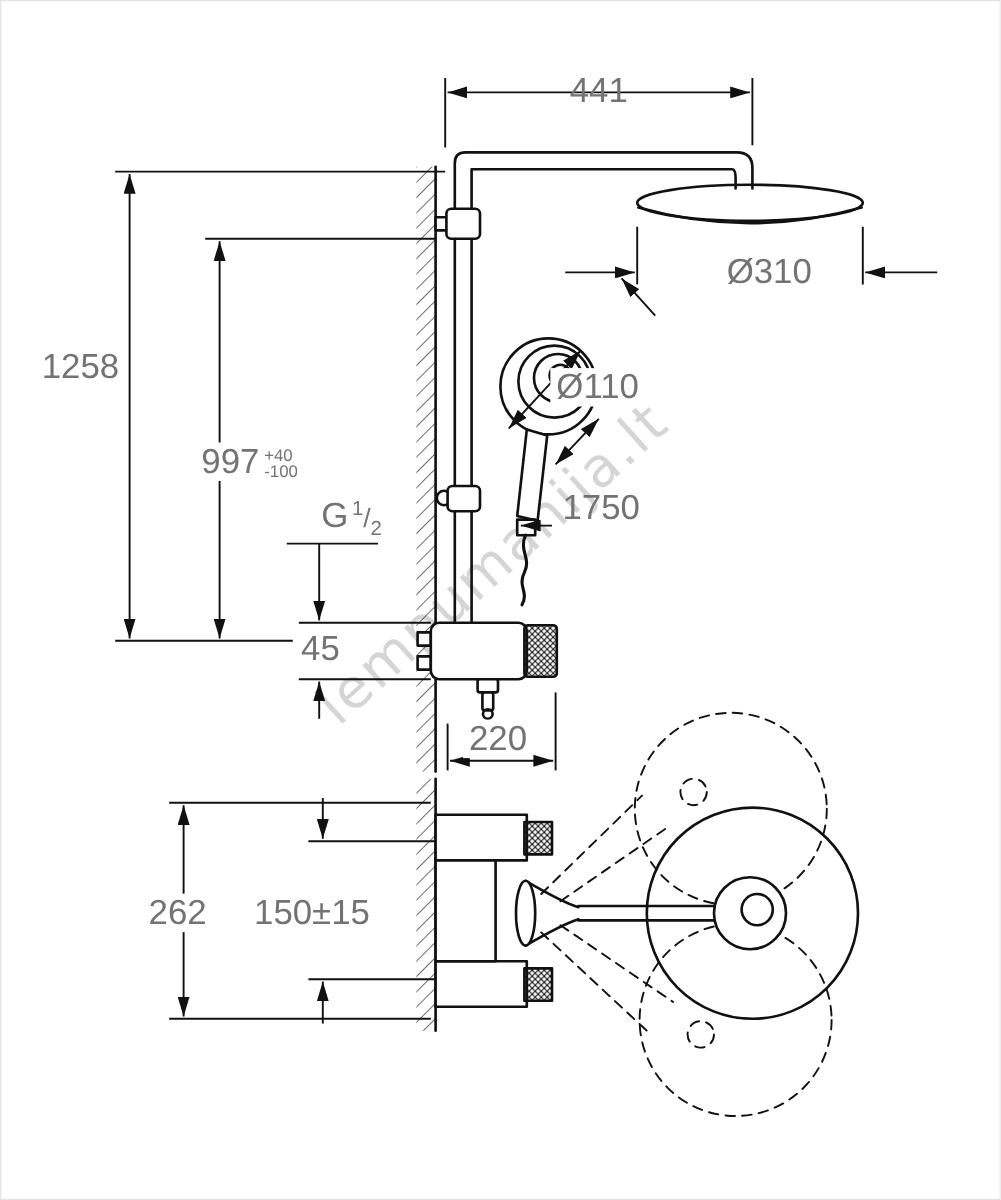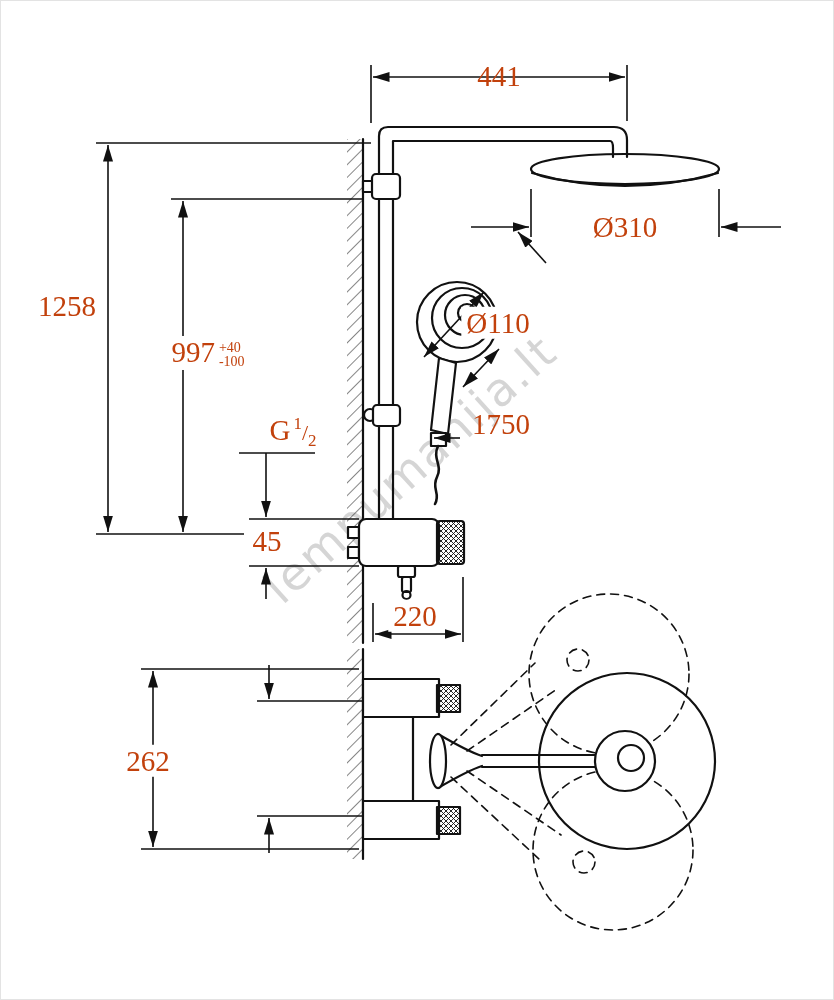--- a/index.html
+++ b/index.html
@@ -1,21 +1,21 @@
 <!DOCTYPE html>
 <html><head>
 <meta charset="utf-8">
 <style>
   html,body{margin:0;padding:0;background:#fff;}
   #page{position:relative;width:834px;height:1000px;background:#ffffff;
         border:1px solid #e3e3e3;box-sizing:border-box;overflow:hidden;
         font-family:"DejaVu Sans",sans-serif;}
   #drawing{position:absolute;left:0;top:0;z-index:1;}
   .lbl{position:absolute;transform:translate(-50%,-50%);
-       font-family:Liberation Serif, serif;font-size:29px;color:#c2410c;
+       font-family:Liberation Sans, sans-serif;font-size:29px;color:#737373;
        background:#fff;padding:0 5px;line-height:1.12;white-space:nowrap;z-index:3;}
   .lbl.nobg{background:transparent;}
   .tol{display:inline-flex;flex-direction:column;font-size:14px;line-height:1.05;
        margin-left:4px;vertical-align:middle;text-align:left;}
   .g-sup{font-size:17px;vertical-align:super;margin-left:3px;}
   .g-sub{font-size:17px;vertical-align:sub;}
   .g-slash{font-size:22px;}
 </style>
 </head>
 <body>
@@ -175,33 +175,34 @@
     <g>
       <line x1="256" y1="700" x2="362" y2="700"></line>
       <line x1="256" y1="815" x2="362" y2="815"></line>
       <line x1="268" y1="664" x2="268" y2="698" marker-end="url(#arr)"></line>
       <line x1="268" y1="852" x2="268" y2="817" marker-end="url(#arr)"></line>
     </g>
   </g>
 </svg>
 
 <div class="lbl nobg" style="left:498px;top:75px">441</div>
-<div class="lbl" style="left:624px;top:226px">Ø310</div>
+<div class="lbl" style="left:640px;top:226px">Ø310</div>
 <div class="lbl" style="left:497px;top:322px">Ø110</div>
 <div class="lbl nobg" style="left:66px;top:305px">1258</div>
 
-<div class="lbl" style="left:207px;top:352px">
+<div class="lbl" style="left:207px;top:384px">
   <span>997</span><span class="tol">
         <span>+40</span>
         <span>-100</span>
       </span>
 </div>
 
 <div class="lbl nobg" style="left:292px;top:431px">
   <span>G</span><span class="g-sup">1</span><span class="g-slash">/</span><span class="g-sub">2</span>
 </div>
 
 <div class="lbl nobg" style="left:500px;top:423px">1750</div>
 <div class="lbl" style="left:266px;top:540px">45</div>
 <div class="lbl" style="left:414px;top:615px">220</div>
 <div class="lbl" style="left:147px;top:760px">262</div>
+<div class="lbl" style="left:259px;top:760px">150±15</div>
 
 </div>
 
 </body></html>

